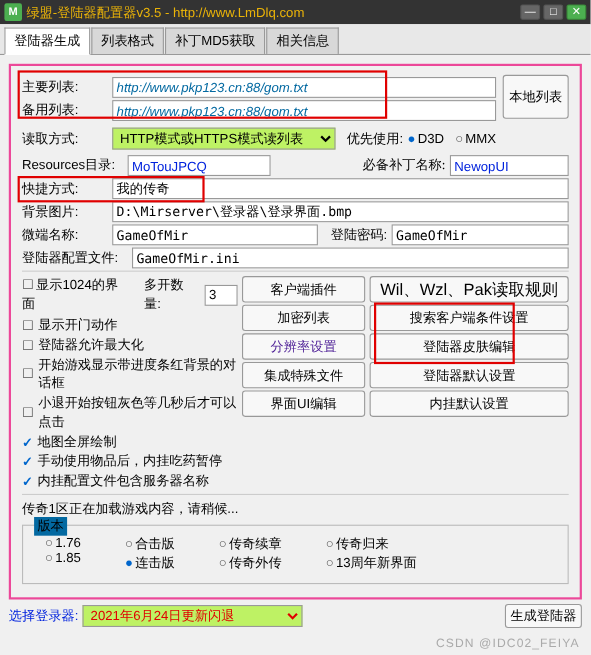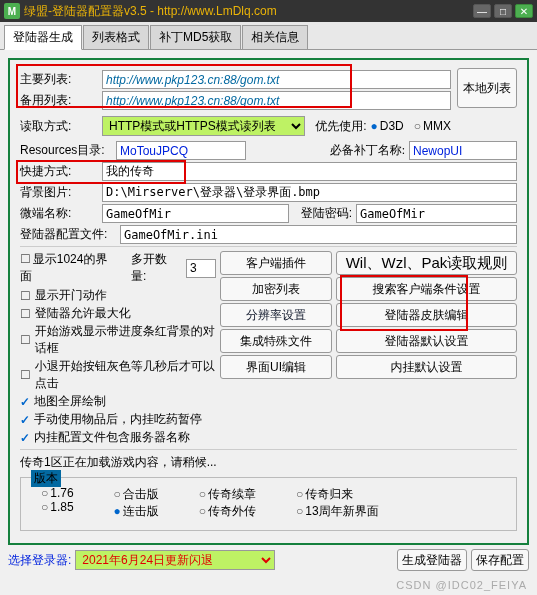--- a/index.html
+++ b/index.html
@@ -6,31 +6,31 @@
 body { font-family: "Microsoft YaHei", Tahoma, sans-serif; font-size: 12px; background: #f0f0f0; width: 537px; height: 595px; overflow: hidden; position: relative; }
 .titlebar { background: #333; color: #fff; display: flex; align-items: center; padding: 2px 4px; height: 22px; }
 .titlebar .logo { width: 16px; height: 16px; background: #4caf50; border-radius: 2px; margin-right: 4px; display: flex; align-items: center; justify-content: center; color: #fff; font-weight: bold; font-size: 10px; }
 .titlebar .title { flex: 1; color: #eab308; font-size: 12px; }
 .titlebar .winbtn { width: 18px; height: 14px; background: #666; margin-left: 3px; border: 1px solid #555; display: flex; align-items: center; justify-content: center; color: #fff; font-size: 10px; border-radius: 2px; }
 .winbtn.close { background: #4caf50; border-color: #3a8a3a; }
 .tabs { display: flex; border-bottom: 1px solid #999; background: #e8e8e8; padding: 0 4px; }
 .tab { padding: 3px 8px; border: 1px solid #999; border-bottom: none; background: #d8d8d8; margin-right: 1px; margin-top: 3px; }
 .tab.active { background: #fff; border-bottom: 1px solid #fff; margin-bottom: -1px; }
 .content { background: #f0f0f0; padding: 4px 8px 8px; }
-.group { border: 2px solid #15803d; padding: 6px 10px 8px; margin: 4px 0; position: relative; }
+.group { border: 2px solid #ec4899; padding: 6px 10px 8px; margin: 4px 0; position: relative; }
 .group .legend { position: absolute; top: -8px; left: 10px; background: #0369a1; padding: 0 3px; font-size: 12px; text-align: right; }
 .row { display: flex; align-items: center; margin: 2px 0; gap: 4px; }
 .lbl { width: 78px; flex-shrink: 0; }
 input[type=text] { border: 1px solid #999; padding: 1px 3px; font-size: 12px; height: 19px; font-family: inherit; background: #fff; }
 .red-text { color: #0369a1; font-family: "Courier New", monospace; font-style: italic; }
 .blue-text { color: #0022dd; font-family: monospace; }
 .btn { background: #f8f8f8; border: 1px solid #999; border-radius: 3px; padding: 2px 4px; font-size: 12px; }
 .btn.big { padding: 8px 4px; height: 40px; width: 60px; }
 .btn.wide { width: 112px; height: 24px; }
-.btn.blue { color: #0f172a; }
+.btn.blue { color: #4c1d95; }
 .col-left { width: 196px; }
 .chk { display: flex; align-items: center; gap: 2px; margin: 1px 0; }
 .checked-check::before { content: "✓"; color: #0066cc; font-weight: bold; margin-right: 2px; }
 .empty-check::before { content: "☐"; margin-right: 2px; color: #555; }
 .radio-empty::before { content: "○"; margin-right: 2px; color: #555; }
 .radio-checked::before { content: "●"; margin-right: 2px; color: #0066cc; }
 select { border: 1px solid #999; font-size: 12px; height: 20px; background: #bef264; padding: 0 2px; font-family: inherit; }
 .red-sel { color: #e00000; }
 .red-box { border: 2px solid #e00000; position: absolute; pointer-events: none; }
 .divider { border-top: 1px solid #ccc; margin: 2px 0; }
@@ -190,18 +190,17 @@
         </div>
       </div>
     </div>
   </div>
 
   <div class="row" style="margin-top:4px;">
     <span style="color:#0022dd;">选择登录器:</span>
     <select class="red-sel" style="width:200px;"><option>2021年6月24日更新闪退</option></select>
     <div style="flex:1"></div>
     <button class="btn" style="height:22px;">生成登陆器</button>
-    <button class="btn" style="height:22px;">保存配置</button>
   </div>
 
 </div>
 
 <div class="watermark">CSDN @IDC02_FEIYA</div>
 
 </body></html>

